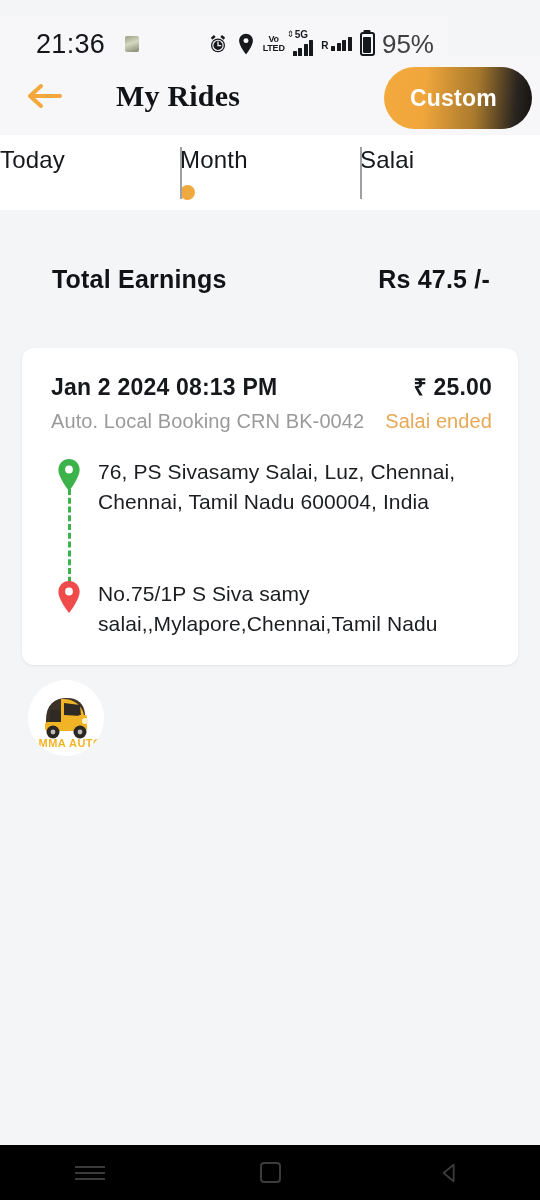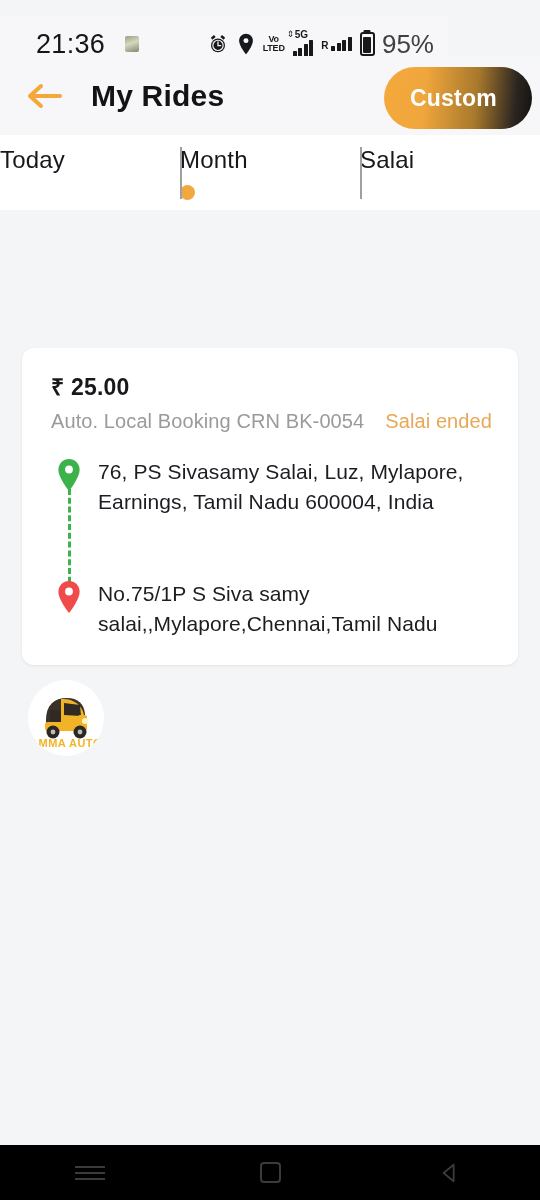--- a/index.html
+++ b/index.html
@@ -67,21 +67,21 @@
     position:absolute; top:56px; left:0; width:540px; height:79px;
     background:#F7F7F9; display:flex; align-items:center;
   }
   .back-btn{
     width:56px; height:56px; margin-left:16px;
     display:flex; align-items:center; justify-content:center;
     cursor:pointer; background:none; border:none;
   }
   .page-title{
     font-size:30px; font-weight:700; color:#121316;
-    margin-left:19px; letter-spacing:.2px;
+    margin-left:44px; letter-spacing:.2px;font-family:Liberation Serif, serif;
   }
   .custom-btn{
     position:absolute; right:8px; top:11px;
     width:148px; height:62px; border:none; border-radius:31px;
     background:linear-gradient(95deg,#F4A93C 0%, #F0A63C 28%, #A8792C 62%, #2A2521 88%, #14120F 100%);
     color:#FFFFFF; font-size:23px; font-weight:700;
     letter-spacing:.2px; cursor:pointer;
     display:flex; align-items:center; padding-left:26px;
   }
 
@@ -234,41 +234,46 @@
     </div>
     <div class="tab">
       <div class="tab-label">Month</div>
       <div class="tab-dot"></div>
     </div>
     <div class="tab">
       <div class="tab-label">Salai</div>
     </div>
   </div>
 
+  <div class="earnings">
+    <div class="earn-label">Total Earnings</div>
+    <div class="earn-value">Rs 47.5 /-</div>
+  </div>
 
   <div class="ride-card">
     <div class="card-row1">
+      <div class="ride-date">Jan 2 2024 08:13 PM</div>
       <div class="ride-fare">₹ 25.00</div>
     </div>
     <div class="card-row2">
-      <div class="ride-meta">Auto. Local Booking CRN BK-0054</div>
+      <div class="ride-meta">Auto. Local Booking CRN BK-0042</div>
       <div class="ride-status">Salai ended</div>
     </div>
 
     <div class="route">
       <div class="route-line"></div>
 
       <div class="stop">
         <div class="pin">
           <svg width="26" height="34" viewBox="0 0 24 31">
             <path d="M12 .8C6.6.8 2.2 5.2 2.2 10.6 2.2 18.2 12 30.2 12 30.2S21.8 18.2 21.8 10.6C21.8 5.2 17.4.8 12 .8Z" fill="#3CB34A"></path>
             <circle cx="12" cy="10.4" r="3.6" fill="#FFFFFF"></circle>
           </svg>
         </div>
-        <div class="stop-addr">76, PS Sivasamy Salai, Luz, Mylapore, Earnings, Tamil Nadu 600004, India</div>
+        <div class="stop-addr">76, PS Sivasamy Salai, Luz, Chennai, Chennai, Tamil Nadu 600004, India</div>
       </div>
 
       <div class="stop">
         <div class="pin">
           <svg width="26" height="34" viewBox="0 0 24 31">
             <path d="M12 .8C6.6.8 2.2 5.2 2.2 10.6 2.2 18.2 12 30.2 12 30.2S21.8 18.2 21.8 10.6C21.8 5.2 17.4.8 12 .8Z" fill="#F04B4B"></path>
             <circle cx="12" cy="10.4" r="3.6" fill="#FFFFFF"></circle>
           </svg>
         </div>
         <div class="stop-addr">No.75/1P S Siva samy salai,,Mylapore,Chennai,Tamil Nadu</div>

